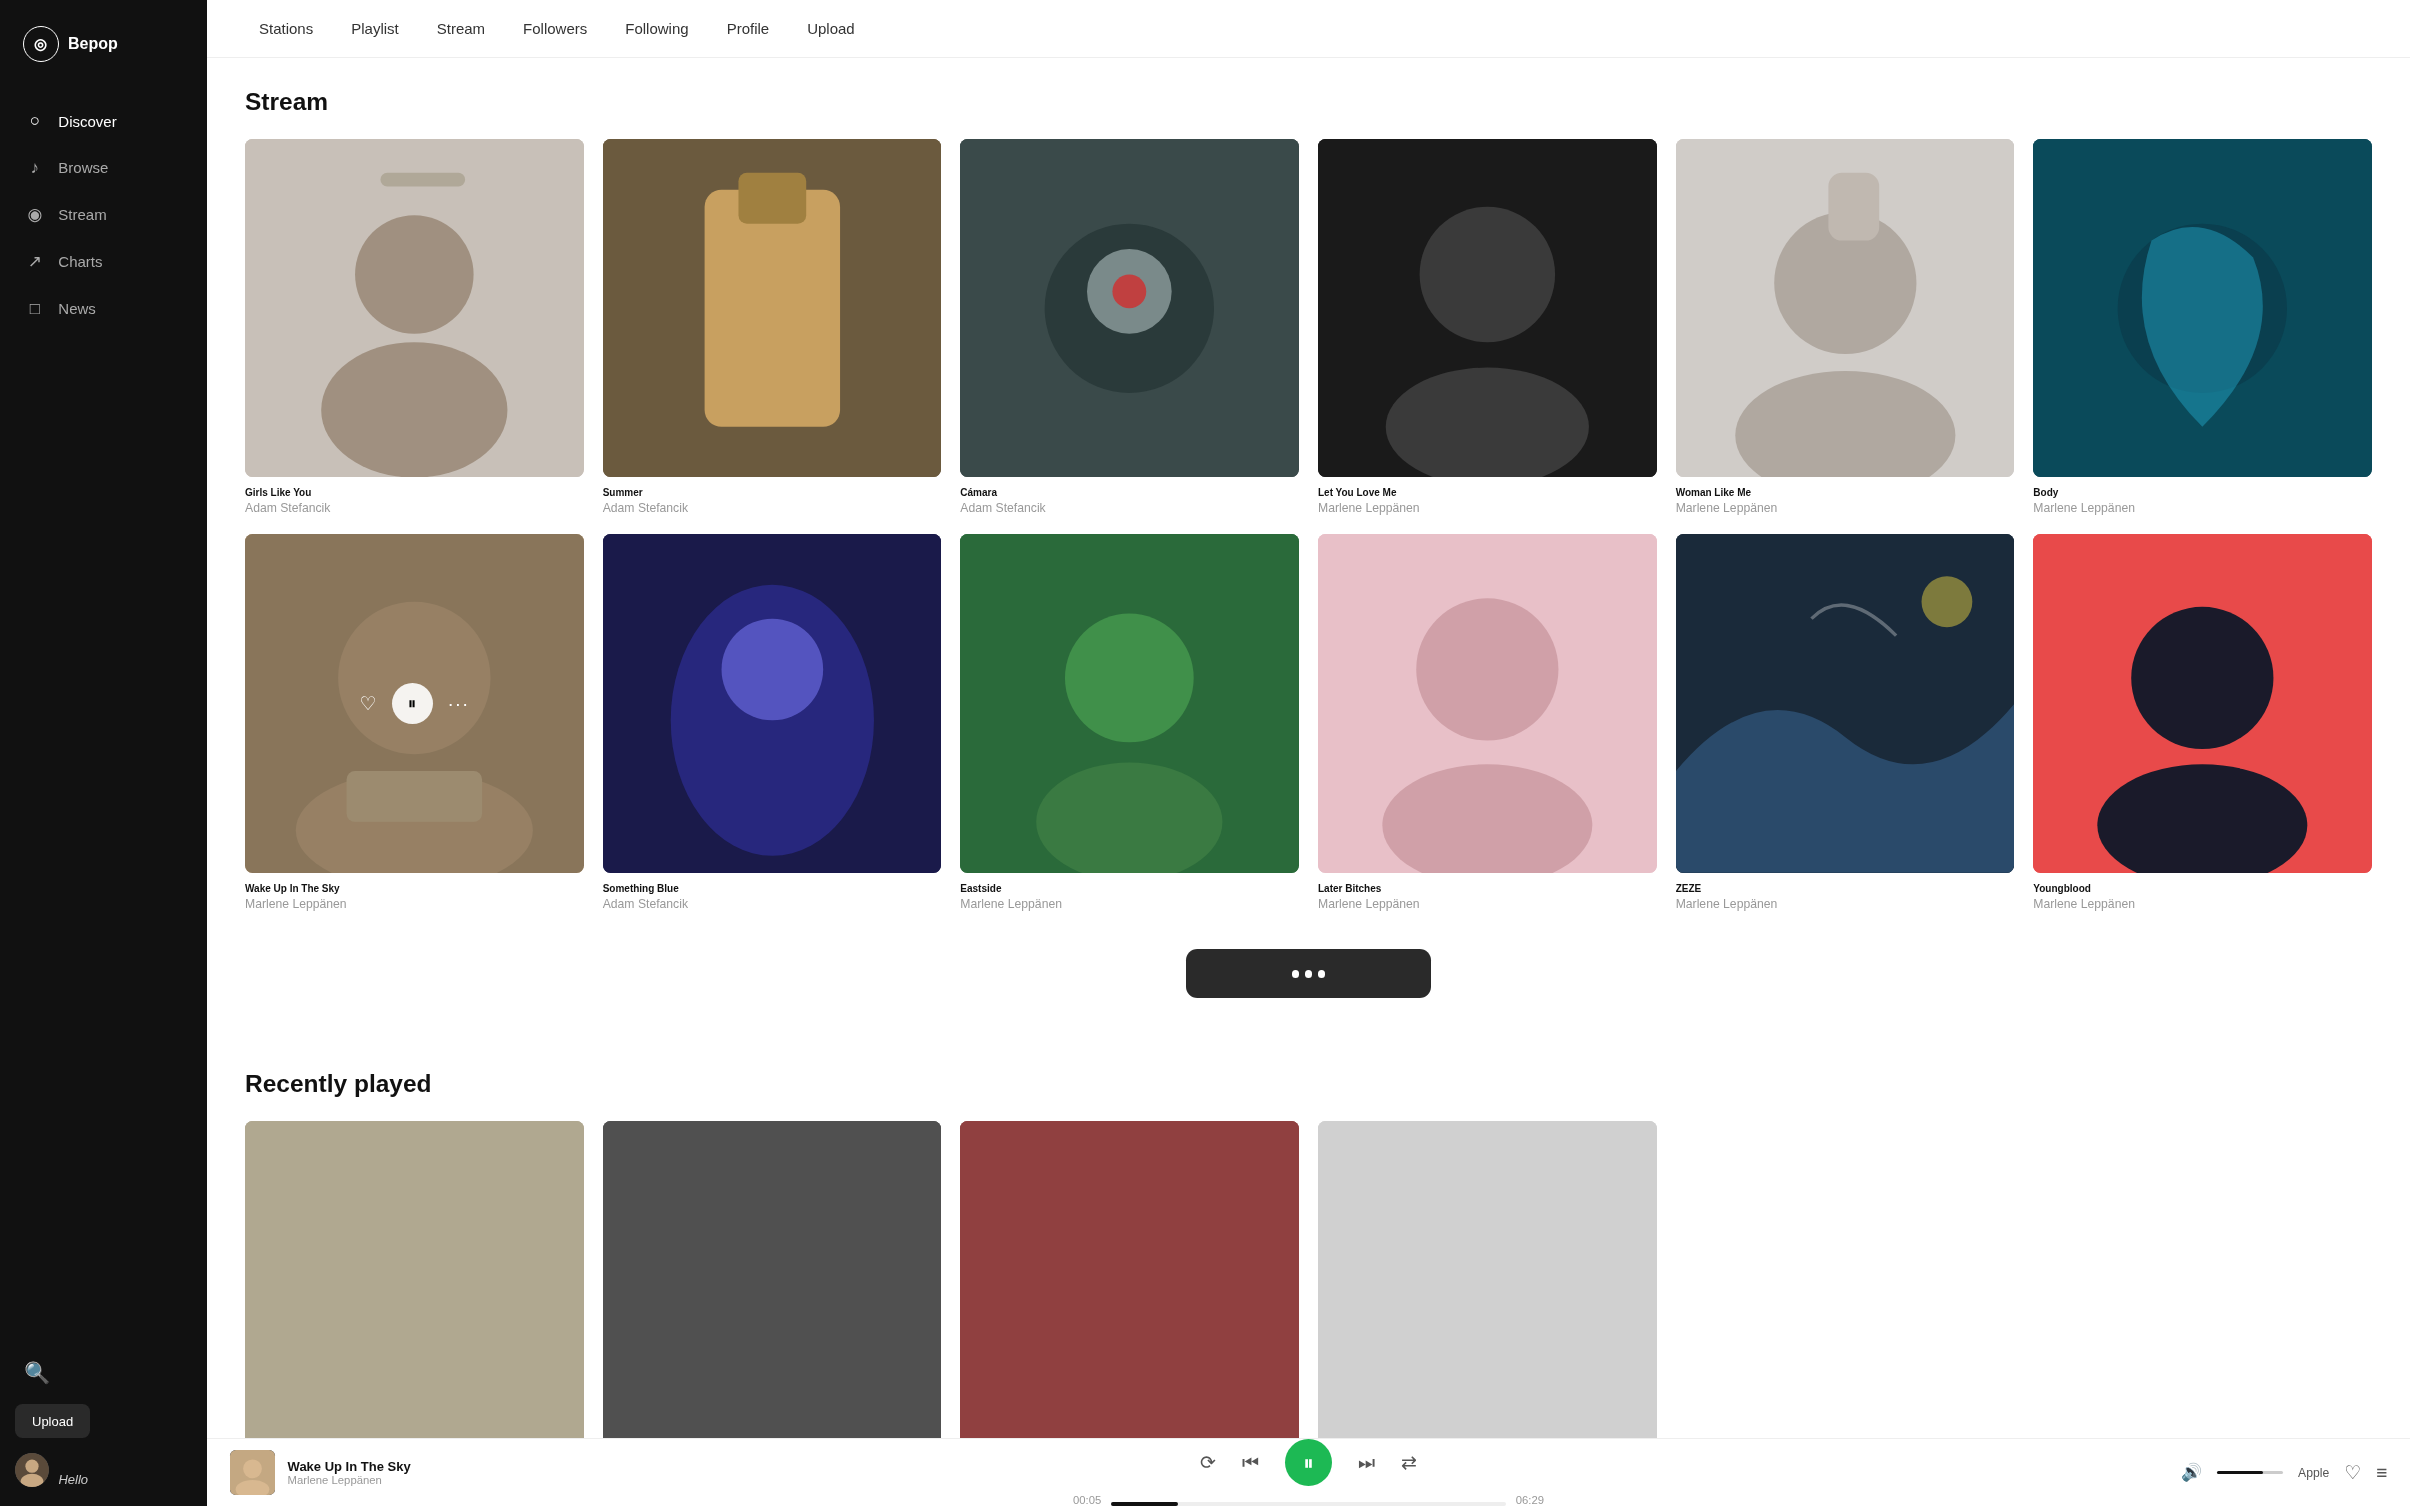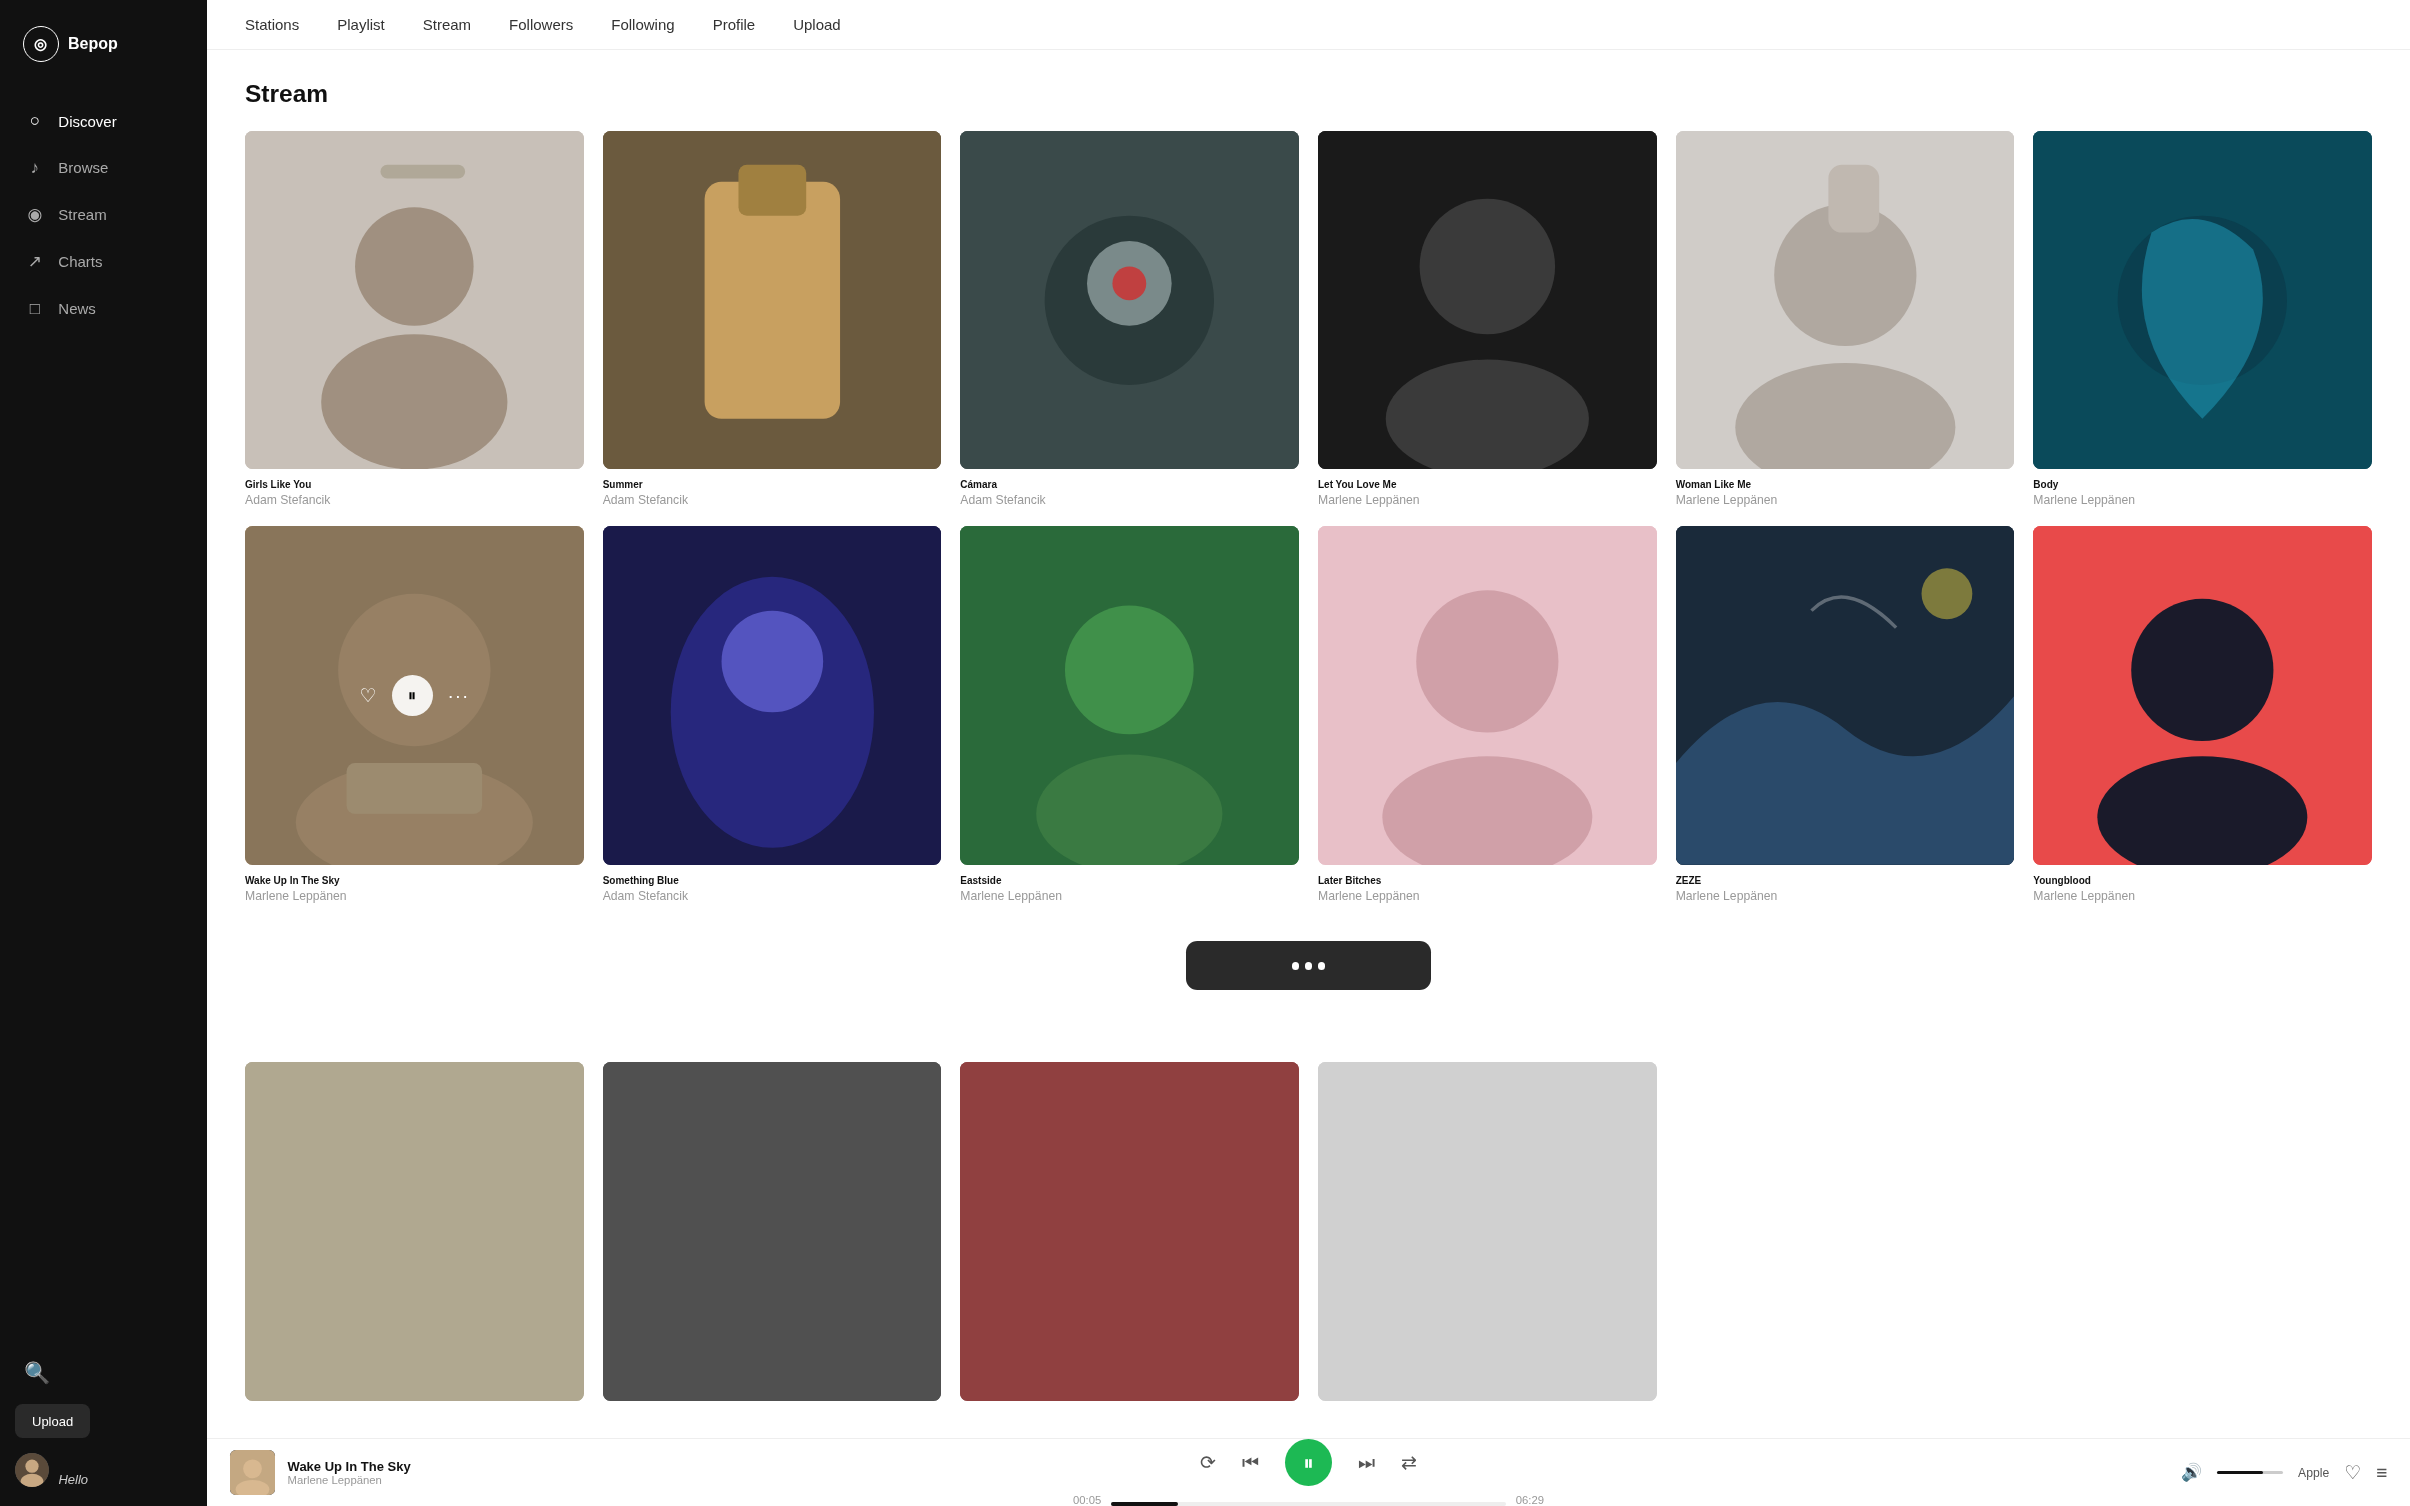--- a/index.html
+++ b/index.html
@@ -71,23 +71,23 @@
       width: 34px; height: 34px; border-radius: 50%; background: #555;
       overflow: hidden; display: flex; align-items: center; justify-content: center;
       font-size: 13px; color: #fff;
     }
 
     .user-name { font-size: 13px; color: #ccc; }
 
     
     .header {
       border-bottom: 0.9px solid #eee;
-      padding: 0 38px;
+      padding: 0 52px;
       display: flex; align-items: center; gap: 38px;
-      height: 50px; flex-shrink: 0;
+      height: 58px; flex-shrink: 0;
       background: #fff;
     }
 
     .header-nav-item {
       font-size: 15px; color: #333; cursor: pointer;
       padding: 3.8px 0; text-decoration: none;
       border-bottom: 1.9px solid transparent;
     }
 
     
@@ -481,20 +481,21 @@
       <div style="display:flex; justify-content:center; margin-bottom:38px;">
         <button class="load-more-btn">
           <div class="dots">
             <div class="dot"></div>
             <div class="dot"></div>
             <div class="dot"></div>
           </div>
         </button>
       </div>
 
+      <h2 class="section-title">Recently played</h2>
       <div class="grid-6">
         <div class="track-card">
           <div class="track-thumb" style="background:#b0a890;">
             <svg viewBox="0 0 200 200" class="img-placeholder">
                 <rect width="200" height="200" fill="#b0a890"></rect>
               </svg>
           </div>
         </div>
         <div class="track-card">
           <div class="track-thumb" style="background:#505050;">

